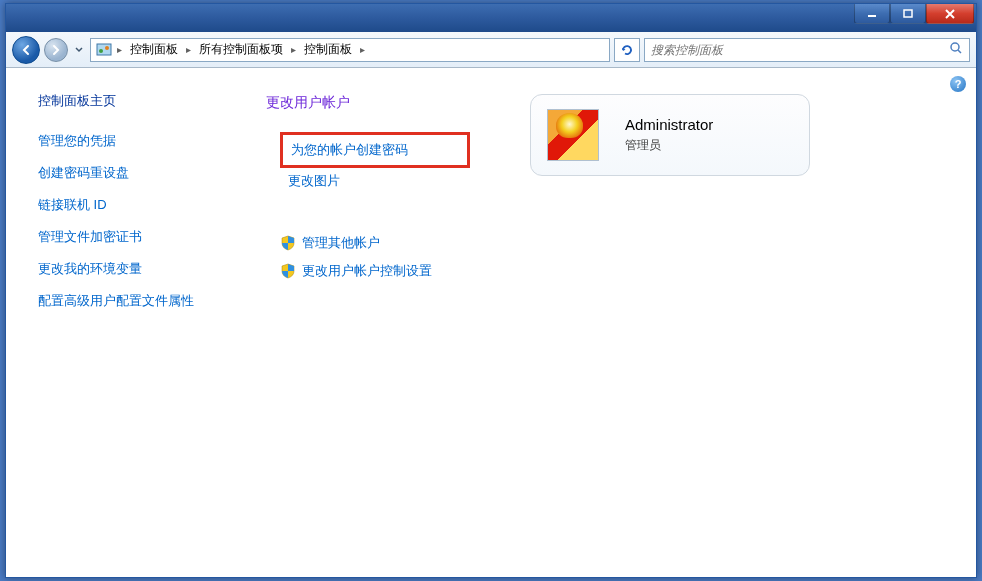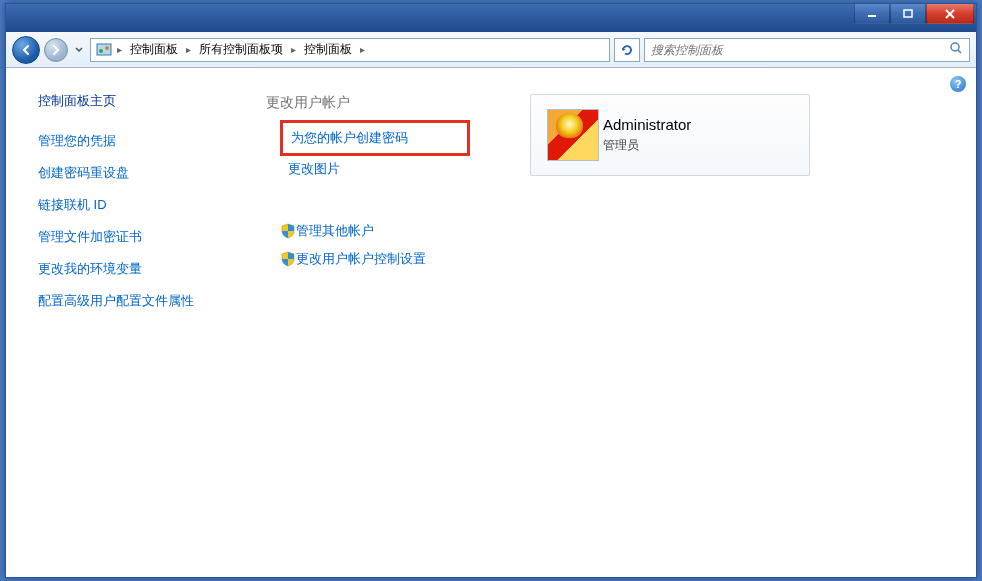--- a/index.html
+++ b/index.html
@@ -190,66 +190,67 @@
     .main {
       flex: 1;
       padding: 26px 20px 20px 30px;
       display: flex;
       gap: 60px;
     }
     .main-left {
       flex: 0 0 auto;
     }
     .page-title {
-      color: #737373;
+      color: #6d28d9;
       font-size: 14px;
-      margin-bottom: 8px;
+      margin-bottom: 20px;
     }
     .action-list {
       margin-left: 14px;
     }
     .action-link {
       display: block;
       color: #0066cc;
       font-size: 13px;
       margin-bottom: 12px;
       cursor: pointer;
       padding: 4px 8px;
     }
     .highlight-box {
       border: 3px solid #e03020;
       width: 190px;
       padding: 2px 0;
     }
     .shield-row {
       display: flex;
       align-items: center;
+      gap: 6px;
       margin-bottom: 10px;
       margin-top: 40px;
     }
     .shield-icon {
       width: 16px;
       height: 16px;
     }
     .shield-link {
       color: #0066cc;
       font-size: 13px;
       cursor: pointer;
     }
     .main-right {
       flex: 0 0 auto;
     }
     .account-card {
       width: 280px;
       border: 1px solid #d0d8e0;
-      border-radius: 2px;
+      border-radius: 12px;
       padding: 14px 16px;
       display: flex;
       align-items: center;
-      gap: 4px;
+      gap: 26px;
       background: linear-gradient(to bottom, #fdfdfe, #f4f8fc);
     }
     .account-avatar {
       width: 52px;
       height: 52px;
       border: 1px solid #b0c0d0;
       background: linear-gradient(135deg, #f4a838 0%, #f4a838 35%, #e01808 35%, #e01808 60%, #ffd860 60%, #ffd860 100%);
       position: relative;
       overflow: hidden;
     }

